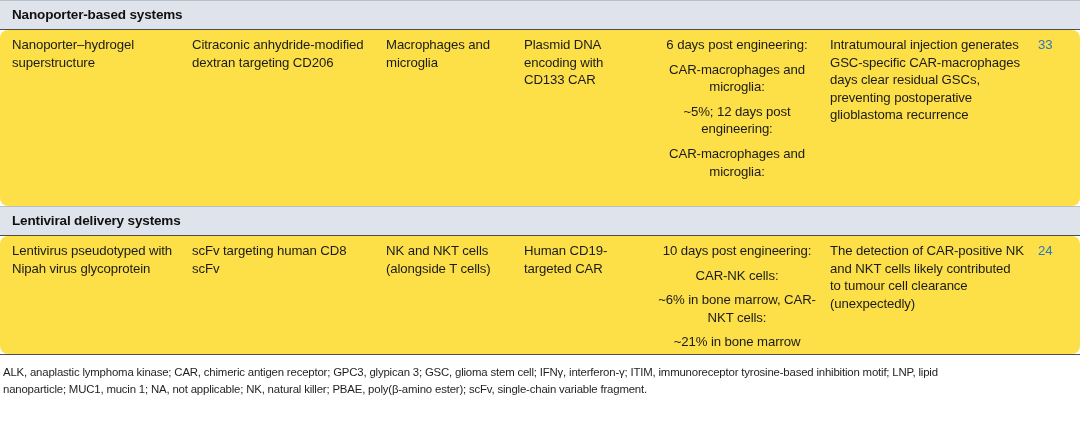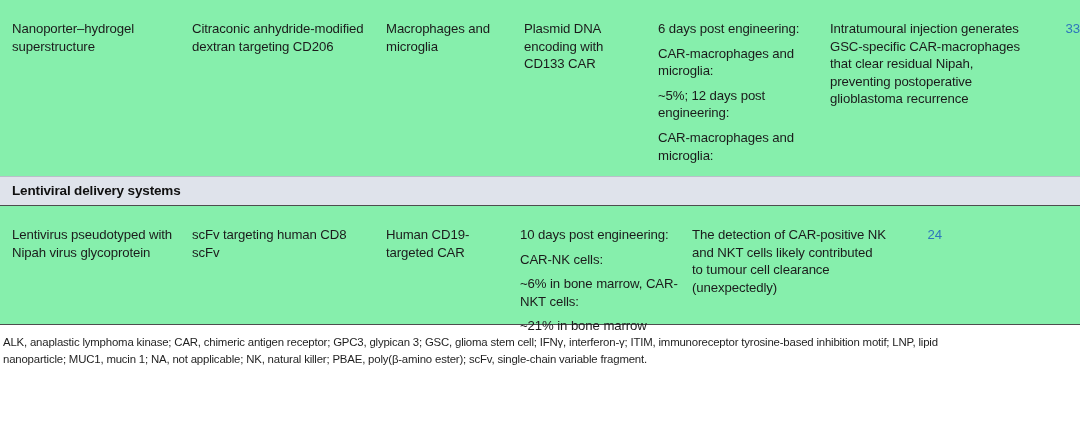--- a/index.html
+++ b/index.html
@@ -31,47 +31,48 @@
   .section-header .title {
     font-size: 13.5px;
     font-weight: bold;
     letter-spacing: -0.15px;
     color: #101010;
     line-height: 17px;
   }
 
   
   .data-row {
-    background: #86efac;
+    background: #fde047;
     display: flex;
     align-items: flex-start;
     box-sizing: border-box;
-    padding-top: 20px;
+    padding-top: 6px;
+    border-radius: 8px;
   }
   .row-1 { height: 176px; }
   .row-2 { height: 118px; }
 
   .cell {
     box-sizing: border-box;
     font-size: 13.2px;
     line-height: 17.6px;
     letter-spacing: -0.1px;
     color: #1b1b1b;
     padding-right: 14px;
   }
   .c1 { width: 192px; padding-left: 12px; }
   .c2 { width: 194px; }
   .c3 { width: 138px; }
   .c4 { width: 134px; }
-  .c5 { width: 172px; }
+  .c5 { width: 172px; text-align: center; }
   .c6 { width: 208px; }
   .c7 {
     width: 42px;
     padding-right: 0;
-    text-align: right;
+    text-align: left;
     color: #2e77bb;
   }
 
   .cell p {
     margin: 0 0 7px 0;
   }
   .cell p:last-child { margin-bottom: 0; }
 
   
   .table-bottom-rule {
@@ -86,43 +87,47 @@
     color: #1f1f1f;
     white-space: nowrap;
   }
   .footnote .line2 { display: block; }
 </style>
 </head>
 <body>
 
 <div class="table-wrap">
 
+  <div class="section-header">
+    <div class="title">Nanoporter-based systems</div>
+  </div>
 
   <div class="data-row row-1">
     <div class="cell c1">Nanoporter–hydrogel superstructure</div>
     <div class="cell c2">Citraconic anhydride-modified dextran targeting CD206</div>
     <div class="cell c3">Macrophages and microglia</div>
     <div class="cell c4">Plasmid DNA encoding with CD133 CAR</div>
     <div class="cell c5">
       <p>6 days post engineering:</p>
       <p>CAR-macrophages and microglia:</p>
       <p>~5%; 12 days post engineering:</p>
       <p>CAR-macrophages and microglia:</p>
     </div>
-    <div class="cell c6">Intratumoural injection generates GSC-specific CAR-macrophages that clear residual Nipah, preventing postoperative glioblastoma recurrence</div>
+    <div class="cell c6">Intratumoural injection generates GSC-specific CAR-macrophages days clear residual GSCs, preventing postoperative glioblastoma recurrence</div>
     <div class="cell c7">33</div>
   </div>
 
   <div class="section-header">
     <div class="title">Lentiviral delivery systems</div>
   </div>
 
   <div class="data-row row-2">
     <div class="cell c1">Lentivirus pseudotyped with Nipah virus glycoprotein</div>
     <div class="cell c2">scFv targeting human CD8 scFv</div>
+    <div class="cell c3">NK and NKT cells (alongside T cells)</div>
     <div class="cell c4">Human CD19-targeted CAR</div>
     <div class="cell c5">
       <p>10 days post engineering:</p>
       <p>CAR-NK cells:</p>
       <p>~6% in bone marrow, CAR-NKT cells:</p>
       <p>~21% in bone marrow</p>
     </div>
     <div class="cell c6">The detection of CAR-positive NK and NKT cells likely contributed to tumour cell clearance (unexpectedly)</div>
     <div class="cell c7">24</div>
   </div>

